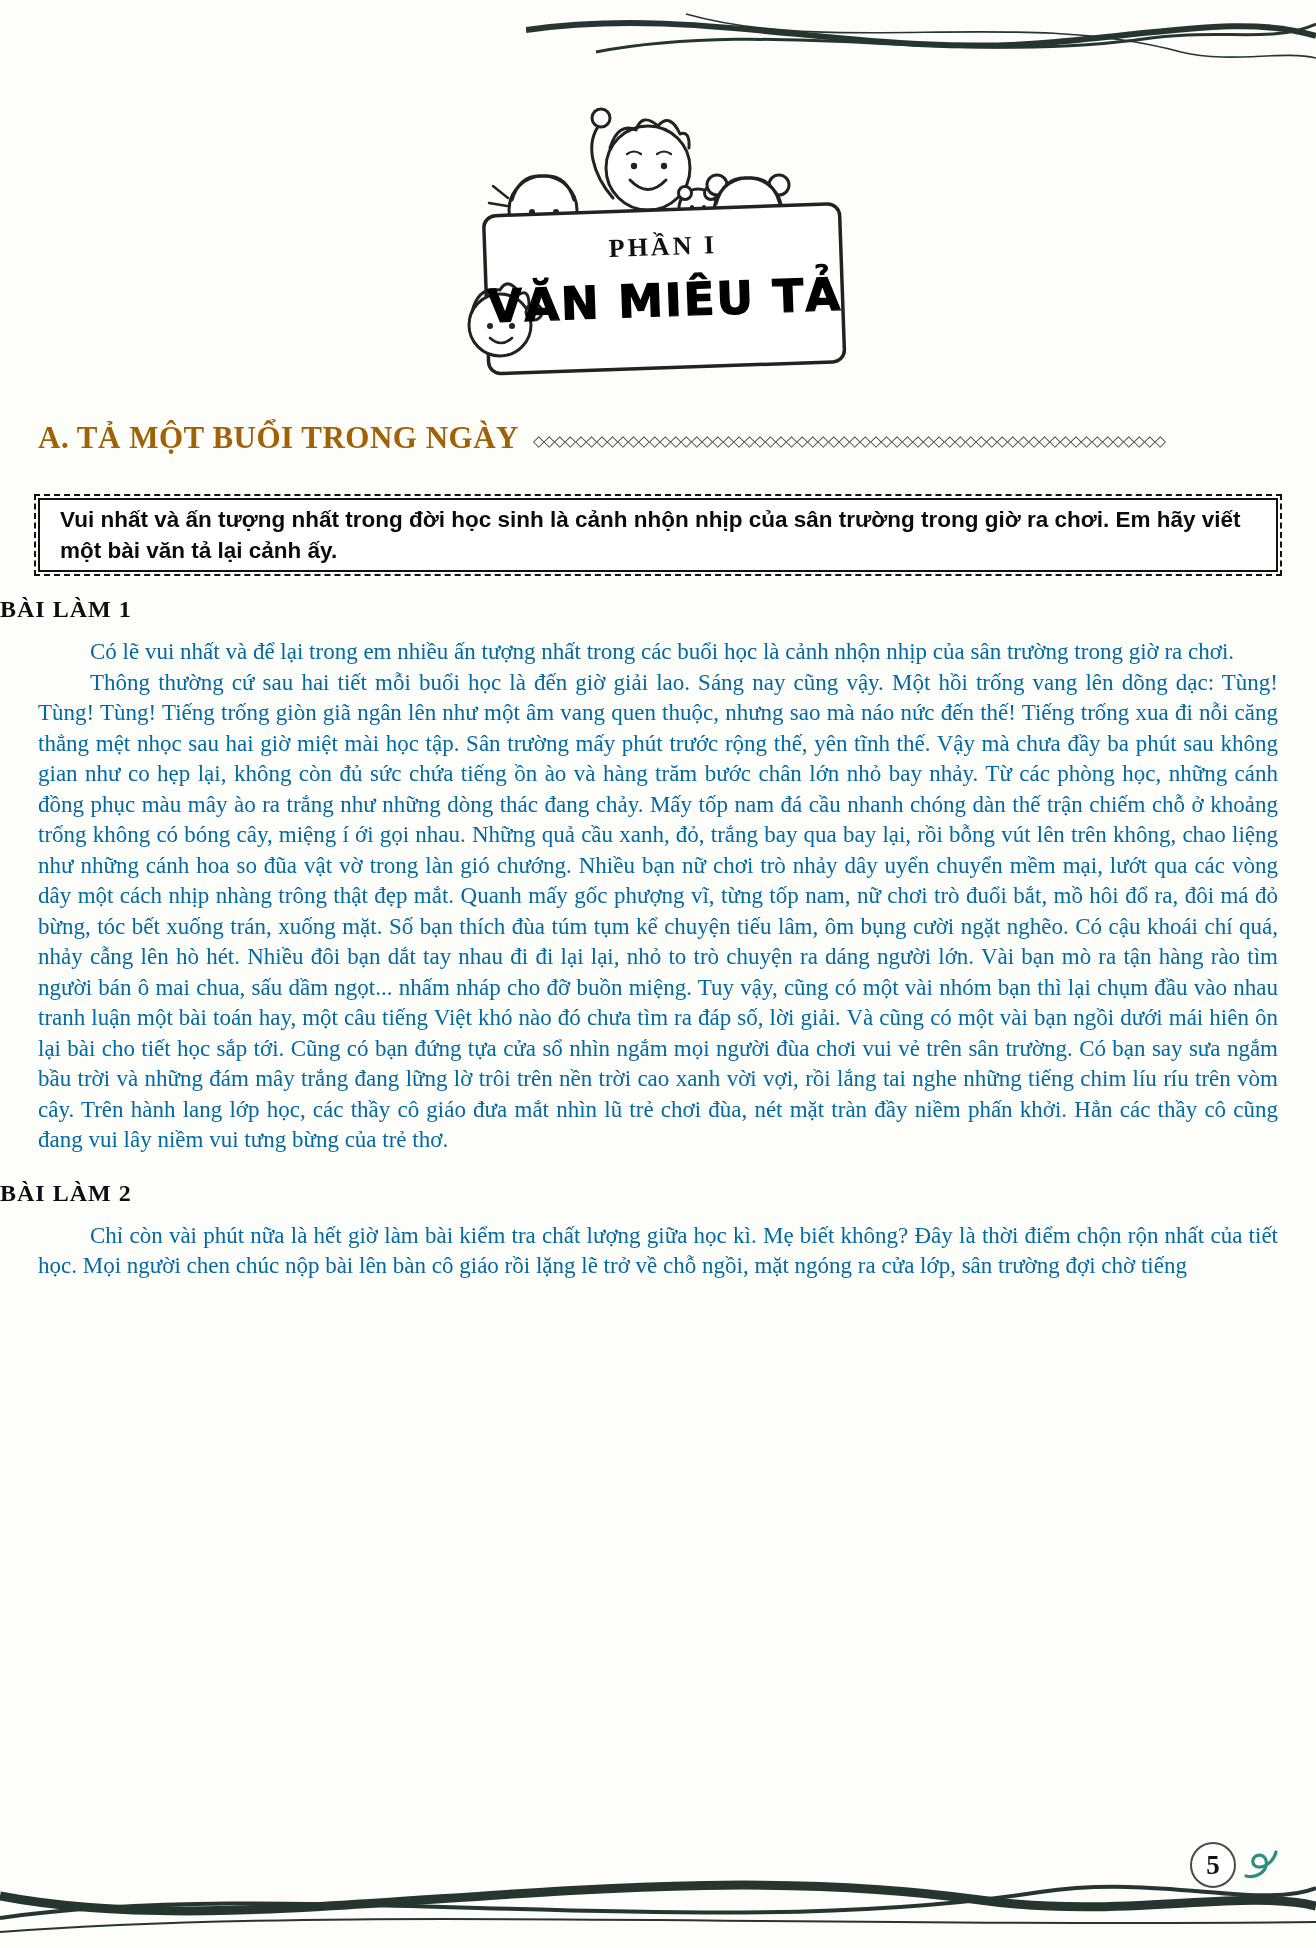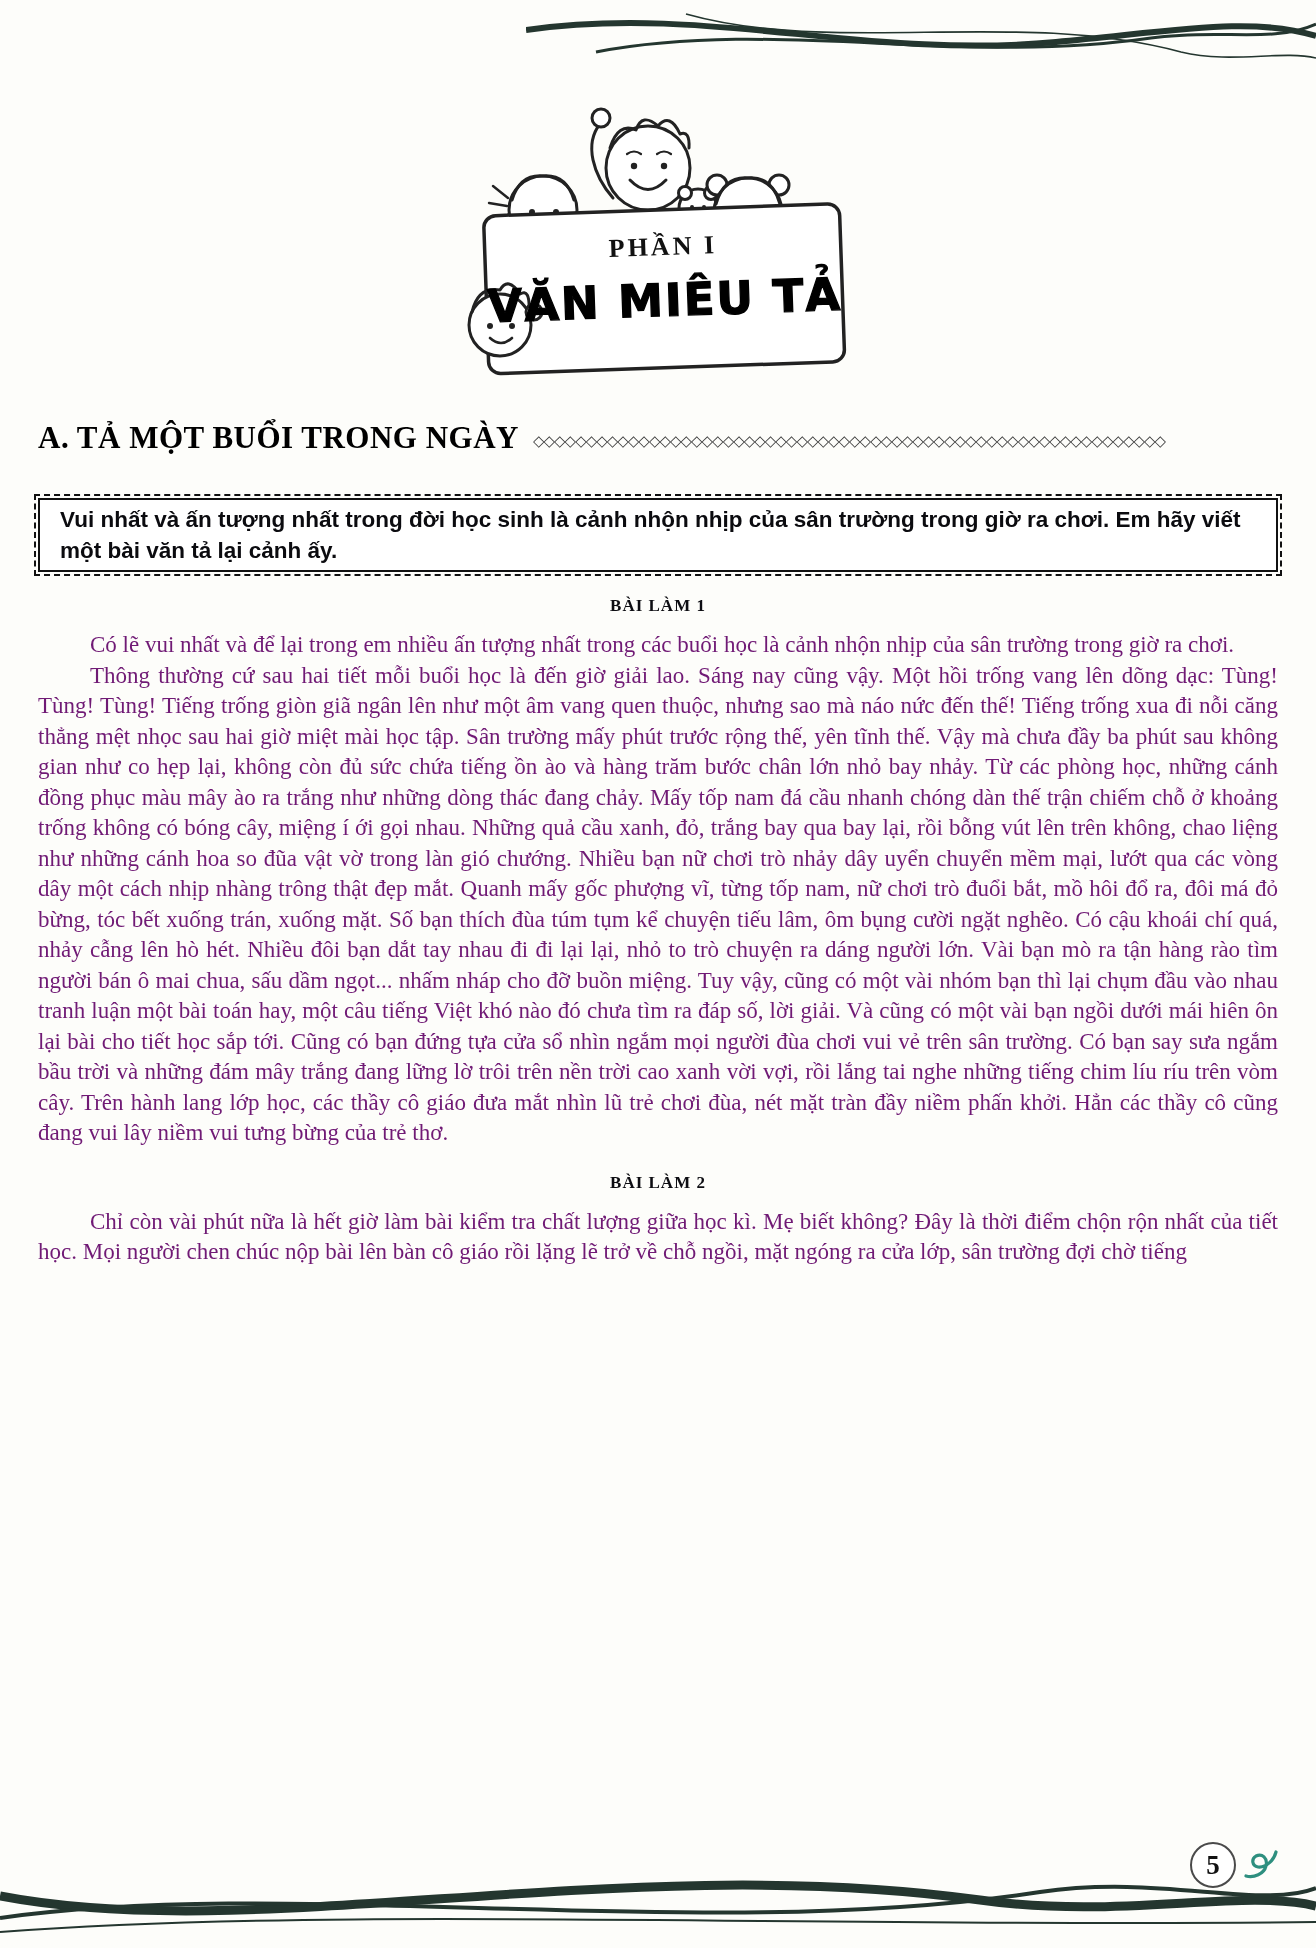--- a/index.html
+++ b/index.html
@@ -41,21 +41,21 @@
     -webkit-text-stroke:1.3px #000;
   }
   
   .section-row {
     display:flex; align-items:center; gap:14px;
     margin:30px 38px 0 38px;
   }
   .section-heading {
     white-space:nowrap;
     font-weight:bold; font-size:31px; letter-spacing:0.5px;
-    color:#000000;
+    color:#a16207;
   }
   .diamond-chain {
     flex:1; overflow:hidden; white-space:nowrap;
     font-size:15px; color:#3a3a3a; letter-spacing:-1px;
     transform:translateY(3px);
   }
   .diamond-chain::after {
     content:"◇◇◇◇◇◇◇◇◇◇◇◇◇◇◇◇◇◇◇◇◇◇◇◇◇◇◇◇◇◇◇◇◇◇◇◇◇◇◇◇◇◇◇◇◇◇◇◇◇◇◇◇◇◇◇◇◇◇◇◇";
   }
   
@@ -68,30 +68,29 @@
     background:#fff;
   }
   .prompt-box p {
     font-family:"Liberation Sans", sans-serif;
     font-weight:bold; font-size:22.5px; line-height:31px;
     color:#0b0b0f;
   }
   
   .essay-heading {
     margin:24px 0 14px 0;
-    text-align:center;
-    font-weight:bold; font-size:17px; letter-spacing:1px;
+    font-weight:bold; font-size:24px; letter-spacing:1px;
     color:#0d0d12;
   }
   .essay-body { margin:0 38px; }
   .para {
     text-align:justify;
     text-indent:52px;
     font-size:23px; line-height:30.5px;
-    color:#701a75;
+    color:#0369a1;
   }
   
   .page-footer {
     position:absolute; right:34px; bottom:60px;
     display:flex; align-items:center; gap:4px;
   }
   .page-number {
     width:46px; height:46px; border-radius:50%;
     border:2px solid #4a4a4a;
     display:flex; align-items:center; justify-content:center;

